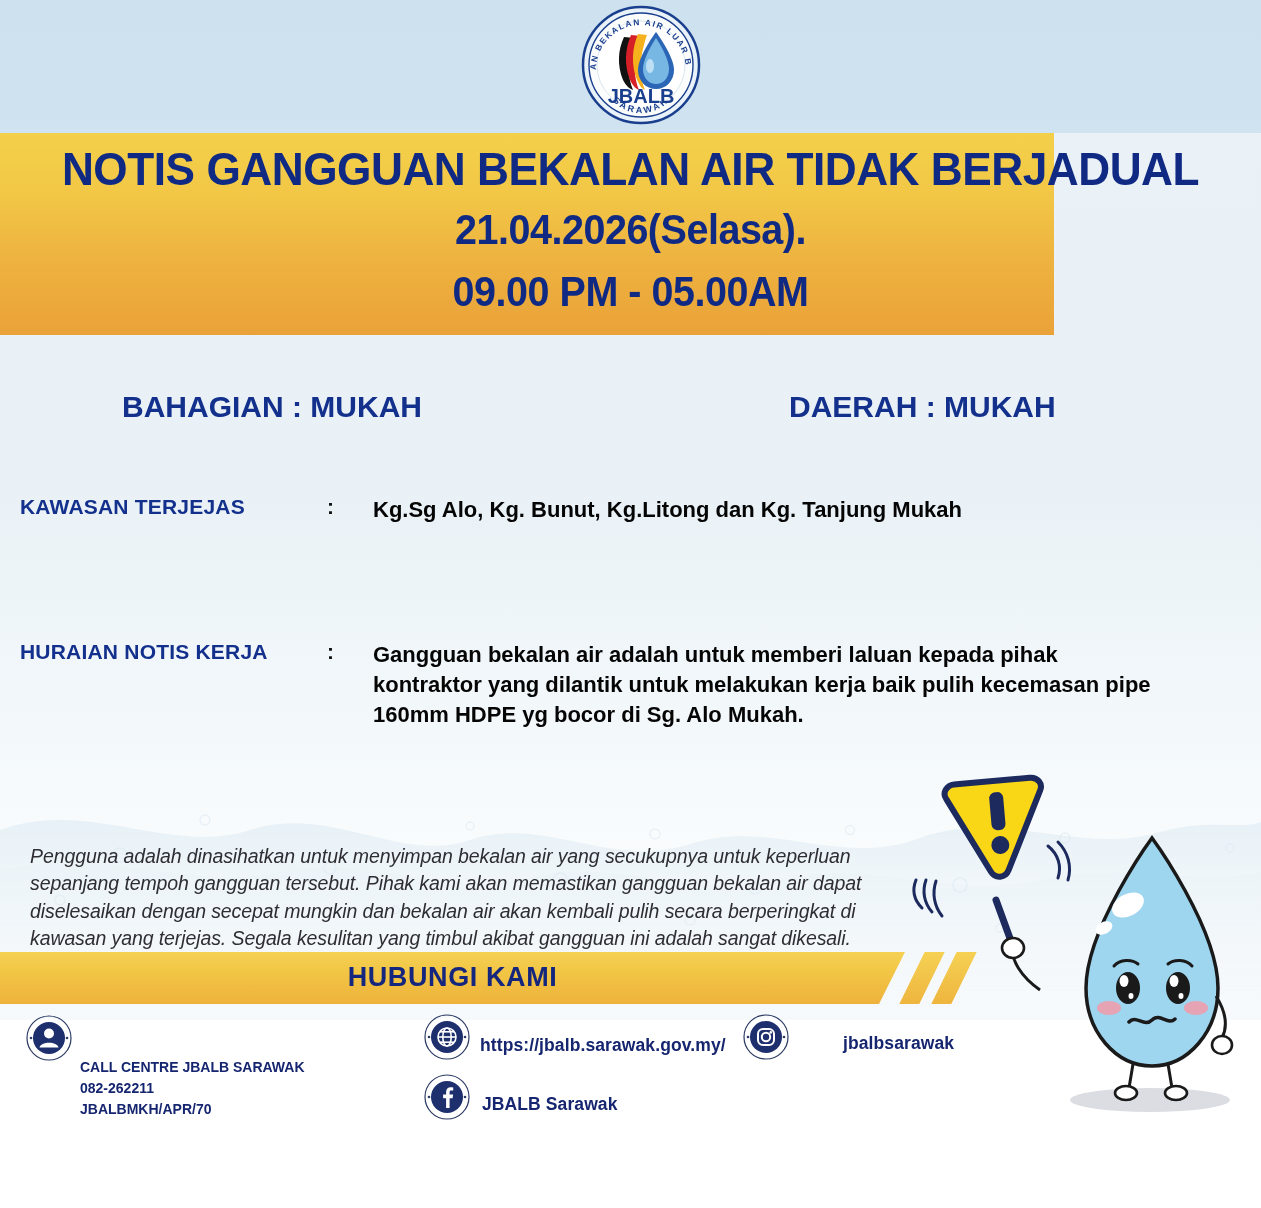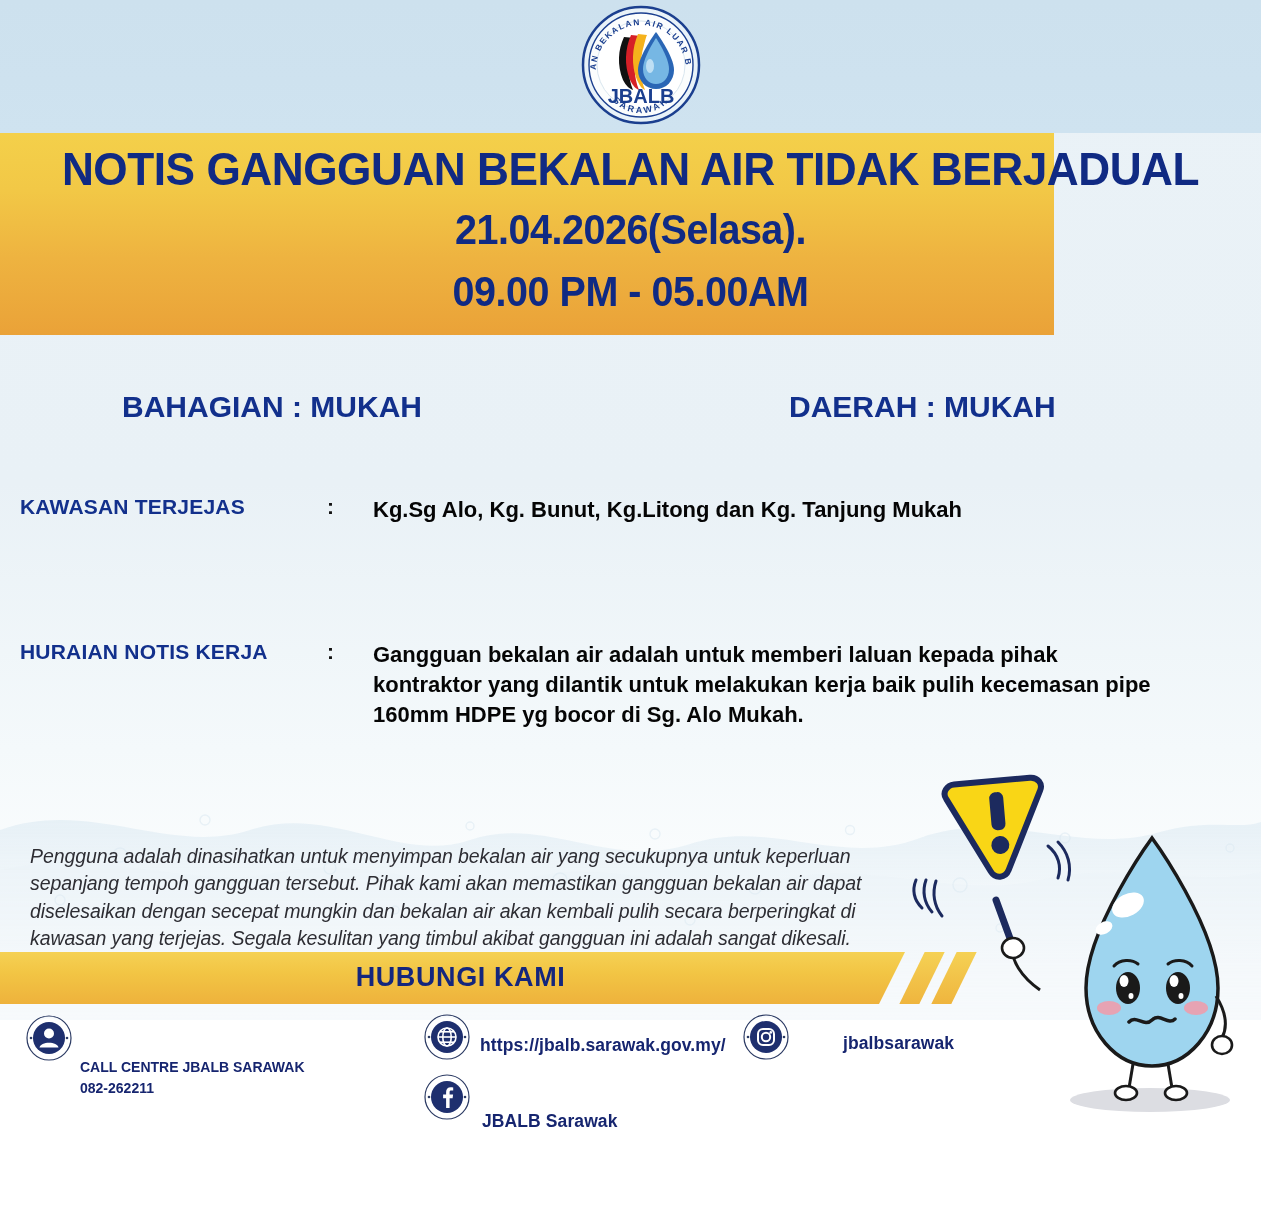--- a/index.html
+++ b/index.html
@@ -155,21 +155,20 @@
   }
   .hubungi-text {
     position: absolute;
     left: 0; top: 10px;
     width: 905px;
     text-align: center;
     font-size: 27px;
     font-weight: bold;
     color: #14267d;
     letter-spacing: 0.6px;
-    padding-left: 8px;
   }
   .stripe {
     position: absolute;
     top: 0;
     width: 20px; height: 52px;
     background: linear-gradient(180deg, #f5d154 0%, #efb53e 100%);
     transform: skewX(-26deg);
   }
   .stripe-1 { left: 912px; }
   .stripe-2 { left: 944px; }
@@ -317,20 +316,21 @@
       <circle cx="23" cy="23" r="16" fill="#1e2f6e"></circle>
       <circle cx="23" cy="18.5" r="5" fill="#ffffff"></circle>
       <path d="M13.5,32.5 C14.5,26 31.5,26 32.5,32.5 Z" fill="#ffffff"></path>
       <circle cx="41" cy="23" r="1.3" fill="#2b3a63"></circle>
       <circle cx="5" cy="23" r="1.3" fill="#2b3a63"></circle>
     </svg>
   </div>
   <div class="callcentre-block">
     <div>CALL CENTRE JBALB SARAWAK</div>
     <div>082-262211</div>
+    <div>JBALBMKH/APR/70</div>
   </div>
 
   <div class="contact-icon" style="left:424px; top:1014px;">
     <svg viewBox="0 0 46 46">
       <circle cx="23" cy="23" r="22" fill="none" stroke="#2b3a63" stroke-width="1.2"></circle>
       <circle cx="23" cy="23" r="19.5" fill="#ffffff"></circle>
       <circle cx="23" cy="23" r="16" fill="#1e2f6e"></circle>
       <g stroke="#ffffff" stroke-width="1.6" fill="none">
         <circle cx="23" cy="23" r="9"></circle>
         <ellipse cx="23" cy="23" rx="4.2" ry="9"></ellipse>
@@ -347,21 +347,21 @@
   <div class="contact-icon" style="left:424px; top:1074px;">
     <svg viewBox="0 0 46 46">
       <circle cx="23" cy="23" r="22" fill="none" stroke="#2b3a63" stroke-width="1.2"></circle>
       <circle cx="23" cy="23" r="19.5" fill="#ffffff"></circle>
       <circle cx="23" cy="23" r="16" fill="#1e2f6e"></circle>
       <path d="M25.6,34 L25.6,24.2 L28.6,24.2 L29.1,20.6 L25.6,20.6 L25.6,18.3 C25.6,17.3 25.9,16.6 27.4,16.6 L29.2,16.6 L29.2,13.4 C28.9,13.3 27.8,13.2 26.6,13.2 C23.9,13.2 22.1,14.8 22.1,17.9 L22.1,20.6 L19.1,20.6 L19.1,24.2 L22.1,24.2 L22.1,34 Z" fill="#ffffff"></path>
       <circle cx="41" cy="23" r="1.3" fill="#2b3a63"></circle>
       <circle cx="5" cy="23" r="1.3" fill="#2b3a63"></circle>
     </svg>
   </div>
-  <div class="contact-text" style="left:482px; top:1094px;margin-top:17px;">JBALB Sarawak</div>
+  <div class="contact-text" style="left:482px; top:1094px;">JBALB Sarawak</div>
 
   <div class="contact-icon" style="left:743px; top:1014px;">
     <svg viewBox="0 0 46 46">
       <circle cx="23" cy="23" r="22" fill="none" stroke="#2b3a63" stroke-width="1.2"></circle>
       <circle cx="23" cy="23" r="19.5" fill="#ffffff"></circle>
       <circle cx="23" cy="23" r="16" fill="#1e2f6e"></circle>
       <rect x="15" y="15" width="16" height="16" rx="5" ry="5" fill="none" stroke="#ffffff" stroke-width="2"></rect>
       <circle cx="23" cy="23" r="4.2" fill="none" stroke="#ffffff" stroke-width="2"></circle>
       <circle cx="27.8" cy="18.4" r="1.3" fill="#ffffff"></circle>
       <circle cx="41" cy="23" r="1.3" fill="#2b3a63"></circle>

